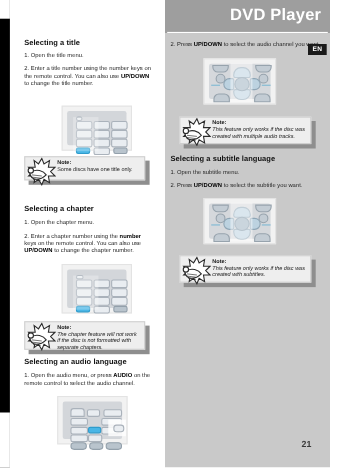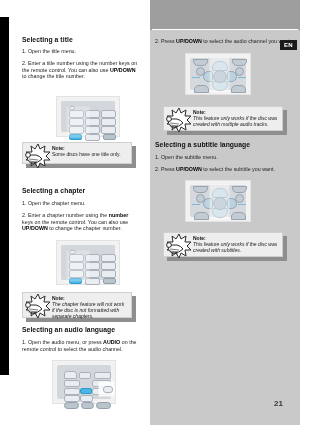--- a/index.html
+++ b/index.html
@@ -136,20 +136,21 @@
 <body>
 
 <div class="page">
 
   <div class="left-margin"></div>
   <div class="left-margin-white"></div>
   <div class="left-margin-white2"></div>
 
   <div class="right-panel"></div>
   <div class="header-band"></div>
+  <div class="header-title">DVD Player</div>
   <div class="header-rule"></div>
   <div class="lang-badge">EN</div>
   <div class="page-num">21</div>
 
   <div class="col col-left">
 
     <div class="sec-title" style="left:22px;top:36px;">Selecting a title</div>
     <div class="para" style="left:22px;top:48px;width:118px;">1. Open the title menu.</div>
     <div class="para" style="left:22px;top:60px;width:118px;"><span>2. Enter a title number using the number keys on the remote control. You can also use </span><b>UP/DOWN</b><span> to change the title number.</span></div>
 

